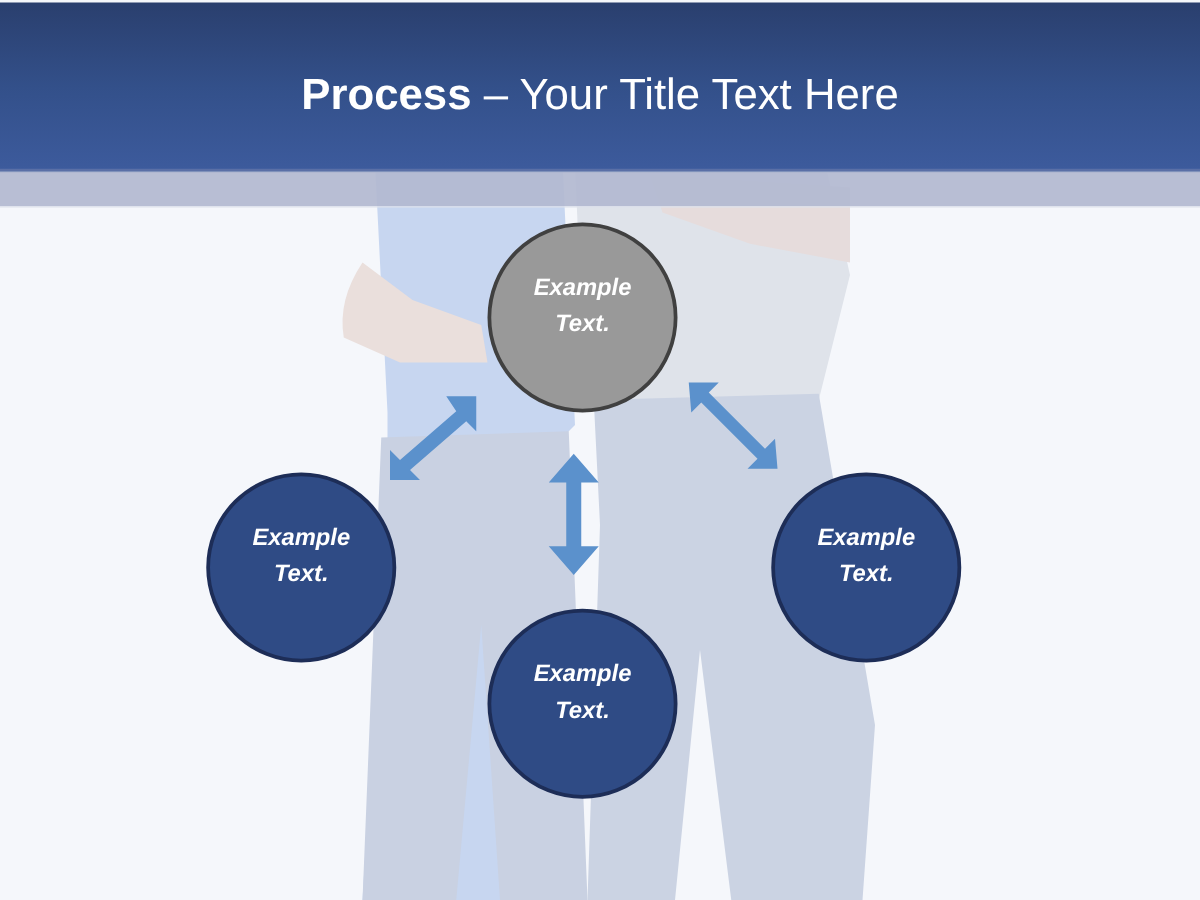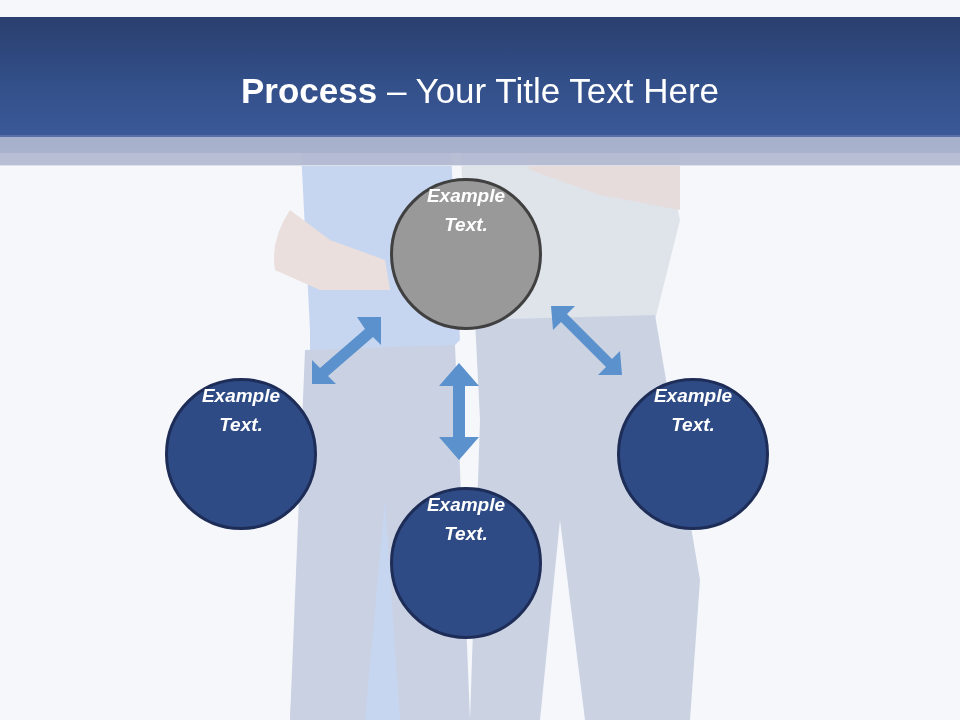--- a/index.html
+++ b/index.html
@@ -2,21 +2,21 @@
 <html><head>
   <meta charset="utf-8">
   <style>
     html, body { margin: 0; padding: 0; }
     body {
       width: 960px; height: 720px; overflow: hidden; position: relative;
       background: #f5f7fb;
       font-family: "Liberation Sans", "DejaVu Sans", sans-serif;
     }
     .header {
-      position: absolute; left: 0; top: 17px; width: 960px; height: 136px;
+      position: absolute; left: 0; top: 2px; width: 960px; height: 136px;
       background: linear-gradient(to bottom, #2a3f6e 0%, #33508a 50%, #3d5b9d 100%);
       z-index: 3;
     }
     .header-edge {
       position: absolute; left: 0; top: 135px; width: 960px; height: 2px;
       background: #5a6fa6; z-index: 4;
     }
     .title {
       position: absolute; left: 0; top: 52px; width: 960px; text-align: center;
       color: #ffffff; font-size: 35px; line-height: 44px; white-space: nowrap;
@@ -30,21 +30,21 @@
       position: absolute; left: 0; top: 165px; width: 960px; height: 1px;
       background: #dde1ec; z-index: 3;
     }
 
     
     .photo { position: absolute; left: 0; top: 0; width: 960px; height: 720px; z-index: 1; }
 
     .circle {
       position: absolute; width: 152px; height: 152px; border-radius: 50%;
       box-sizing: border-box; z-index: 5;
-      display: flex; flex-direction: column; align-items: center; 
+      display: flex; flex-direction: column; align-items: center; justify-content: center;
       color: #ffffff; font-weight: bold; font-style: italic;
       font-size: 19px; line-height: 29px; text-align: center;
       padding-bottom: 18px;
     }
     .circle.gray { background: #999999; border: 3px solid #404040; }
     .circle.navy { background: #2f4b85; border: 3px solid #1d2d57; }
     .circle span { display: block; }
 
     .arrows { position: absolute; left: 0; top: 0; width: 960px; height: 720px; z-index: 4; }
   </style>

